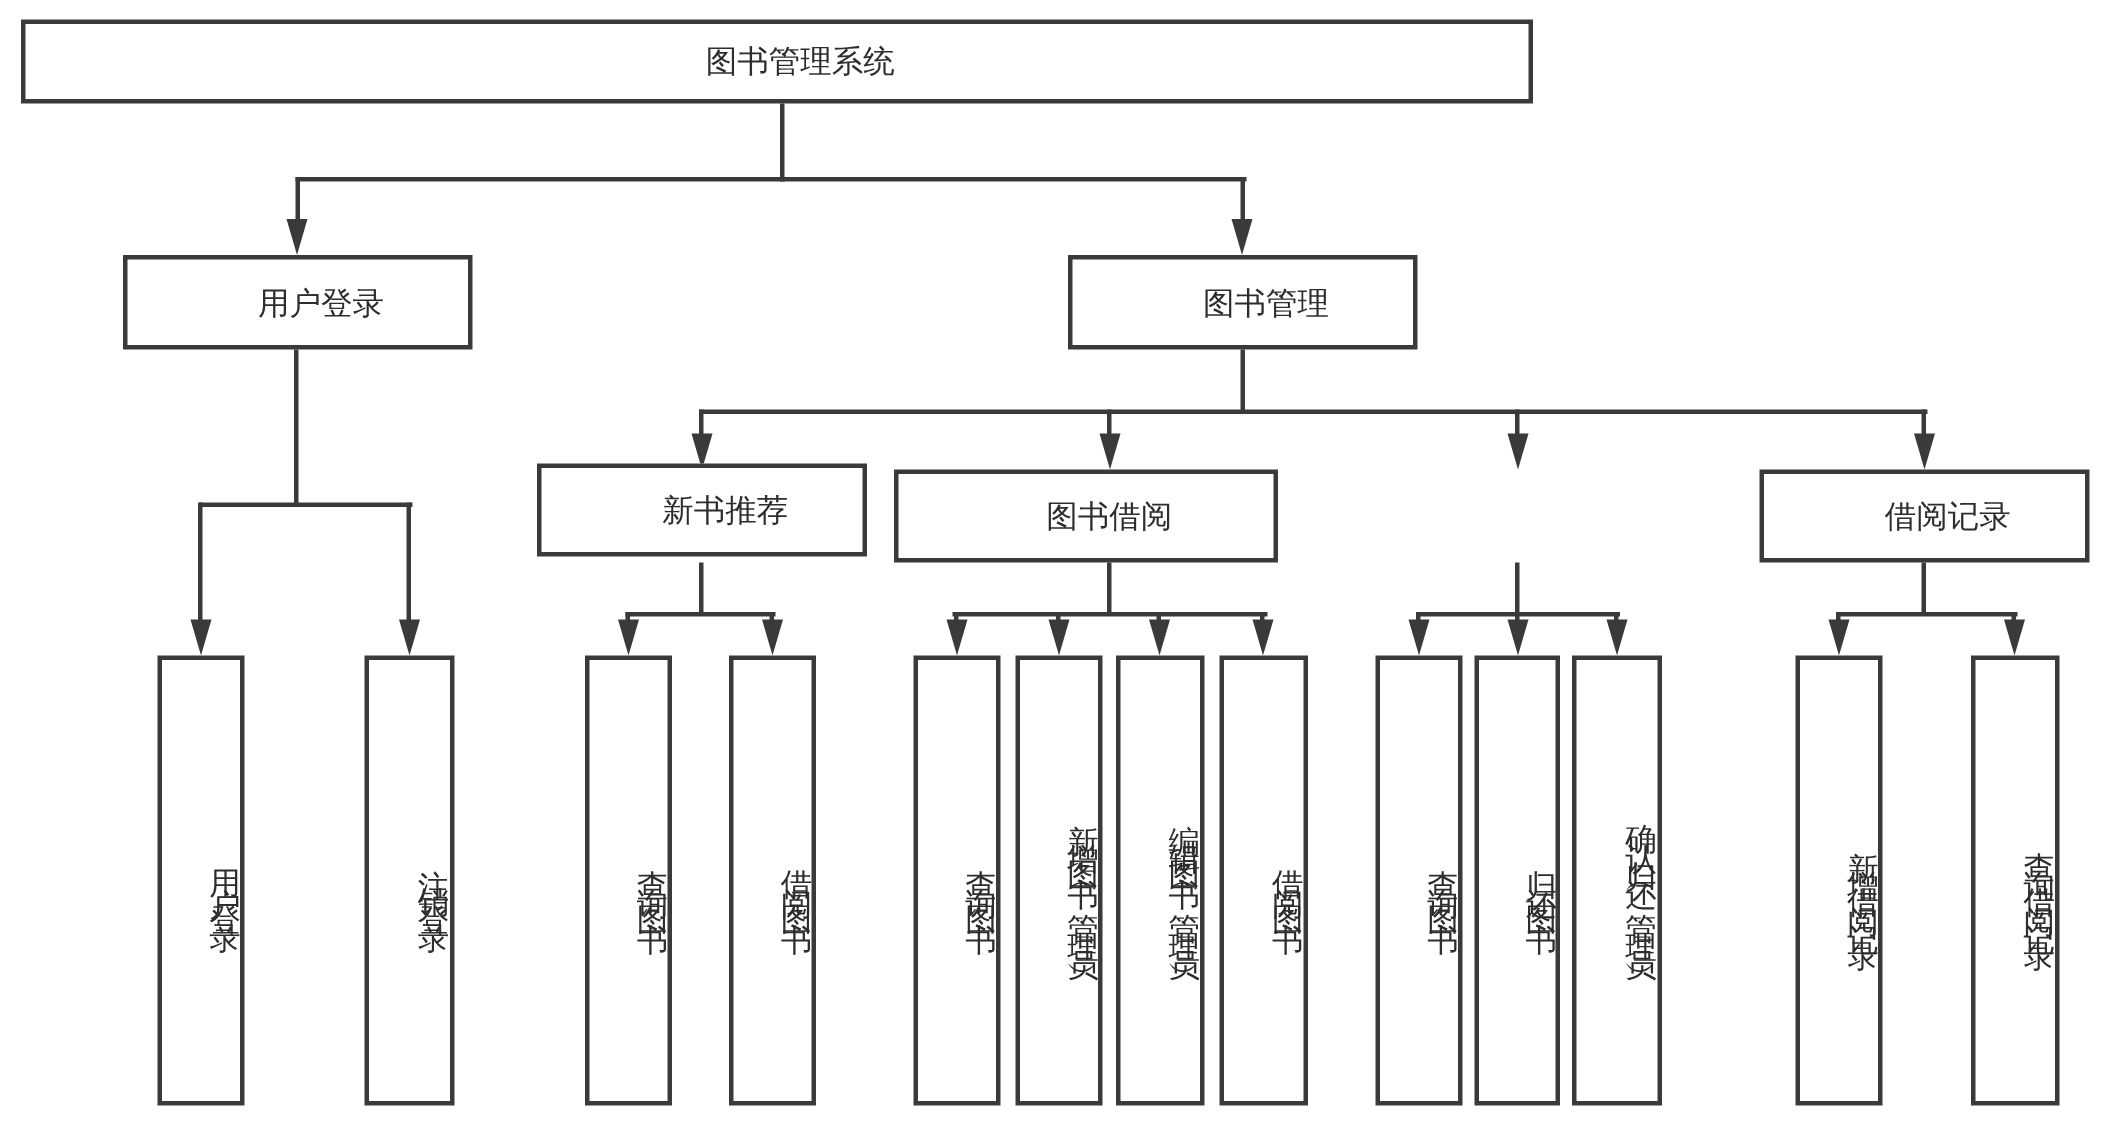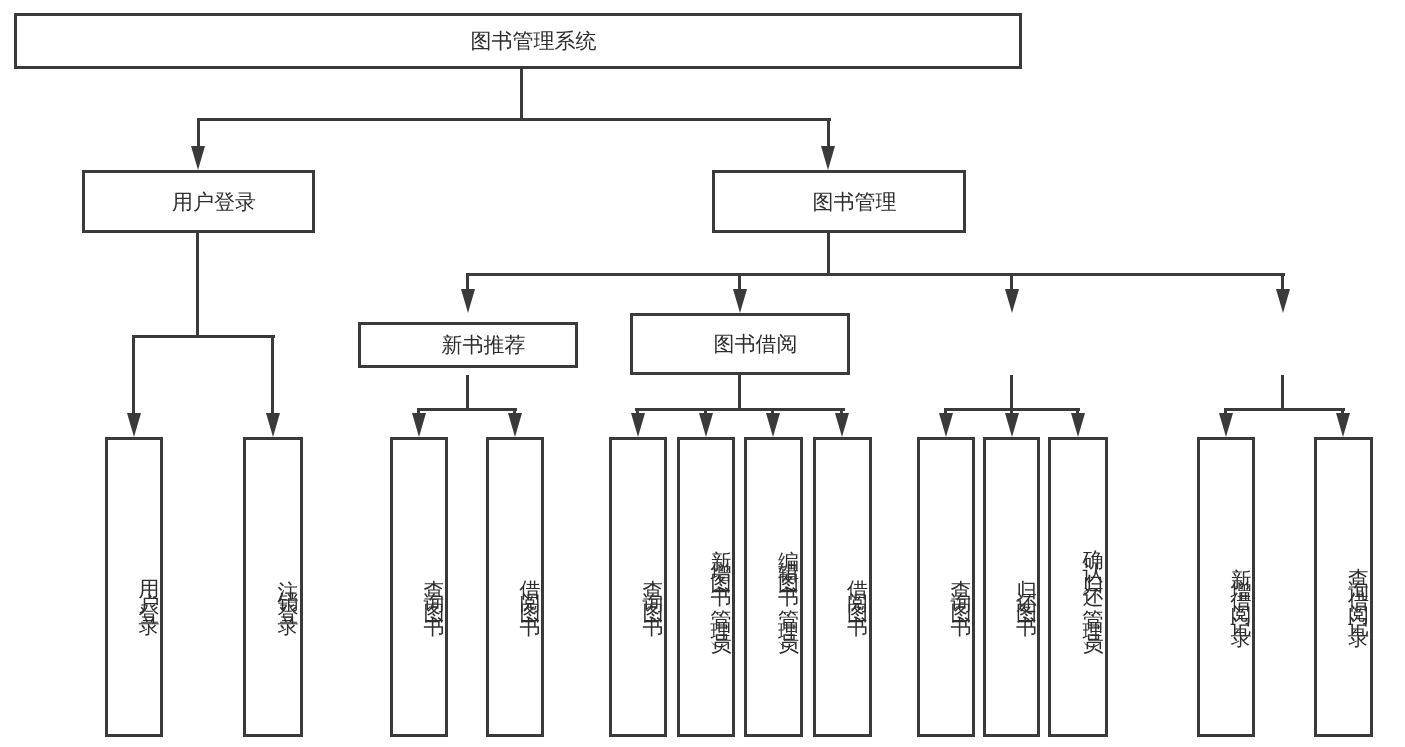--- a/index.html
+++ b/index.html
@@ -67,21 +67,21 @@
   <div class="vline" style="left:520px;top:69px;height:52px;"></div>
   <div class="hline" style="left:197px;top:118px;width:634px;"></div>
   <div class="vline" style="left:197px;top:118px;height:30px;"></div>
   <div class="arrowhead" style="left:191px;top:146px;"></div>
   <div class="vline" style="left:827px;top:118px;height:30px;"></div>
   <div class="arrowhead" style="left:821px;top:146px;"></div>
 
   <div class="box" style="left:82px;top:170px;width:233px;height:63px;">
     <span>用户登录</span>
   </div>
-  <div class="box" style="left:712px;top:170px;width:254px;height:63px;">
+  <div class="box" style="left:712px;top:170px;width:233px;height:63px;">
     <span>图书管理</span>
   </div>
 
   <div class="vline" style="left:196px;top:233px;height:104px;"></div>
   <div class="hline" style="left:133px;top:335px;width:142px;"></div>
   <div class="vline" style="left:132px;top:335px;height:80px;"></div>
   <div class="arrowhead" style="left:127px;top:413px;"></div>
   <div class="vline" style="left:271px;top:335px;height:80px;"></div>
   <div class="arrowhead" style="left:266px;top:413px;"></div>
 
@@ -89,25 +89,28 @@
   <div class="hline" style="left:466px;top:273px;width:819px;"></div>
   <div class="vline" style="left:466px;top:273px;height:18px;"></div>
   <div class="arrowhead" style="left:461px;top:289px;"></div>
   <div class="vline" style="left:738px;top:273px;height:18px;"></div>
   <div class="arrowhead" style="left:733px;top:289px;"></div>
   <div class="vline" style="left:1010px;top:273px;height:18px;"></div>
   <div class="arrowhead" style="left:1005px;top:289px;"></div>
   <div class="vline" style="left:1281px;top:273px;height:18px;"></div>
   <div class="arrowhead" style="left:1276px;top:289px;"></div>
 
-  <div class="box" style="left:358px;top:322px;width:220px;height:46px;">
+  <div class="box" style="left:358px;top:309px;width:220px;height:62px;">
     <span>新书推荐</span>
   </div>
-  <div class="box" style="left:630px;top:313px;width:220px;height:62px;">
+  <div class="box" style="left:596px;top:313px;width:256px;height:62px;">
     <span>图书借阅</span>
+  </div>
+  <div class="box" style="left:1173px;top:313px;width:220px;height:62px;">
+    <span>借阅记录</span>
   </div>
 
   <div class="vline" style="left:466px;top:375px;height:35px;"></div>
   <div class="hline" style="left:417px;top:408px;width:100px;"></div>
   <div class="vline" style="left:417px;top:408px;height:10px;"></div>
   <div class="arrowhead" style="left:412px;top:413px;"></div>
   <div class="vline" style="left:513px;top:408px;height:10px;"></div>
   <div class="arrowhead" style="left:508px;top:413px;"></div>
 
   <div class="vline" style="left:738px;top:375px;height:35px;"></div>

